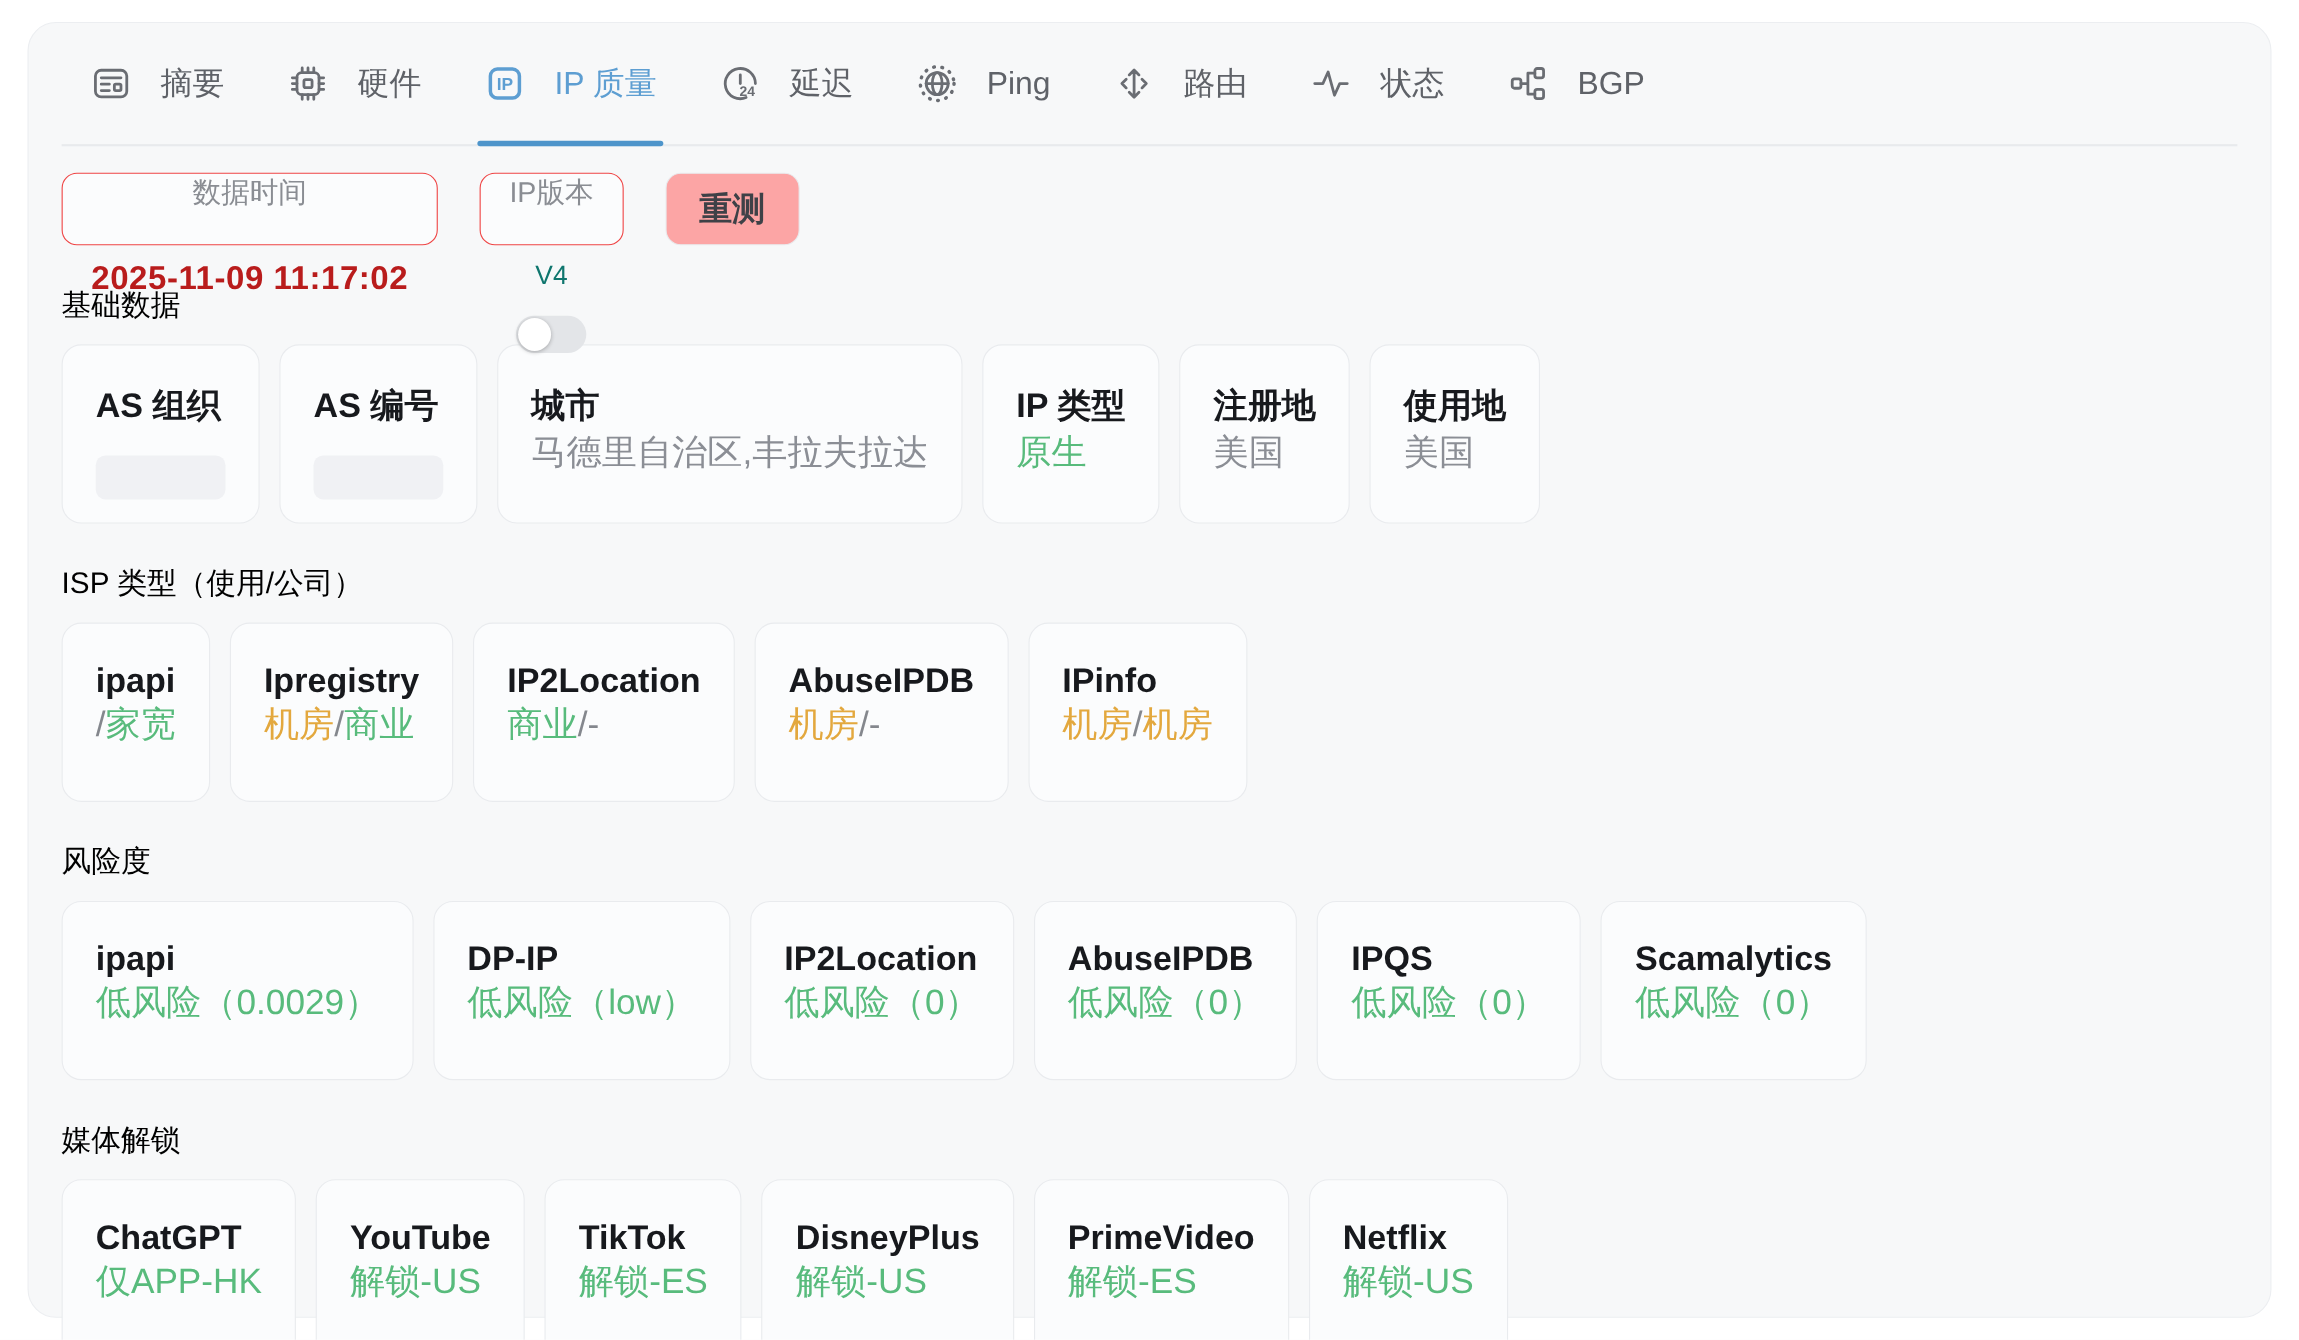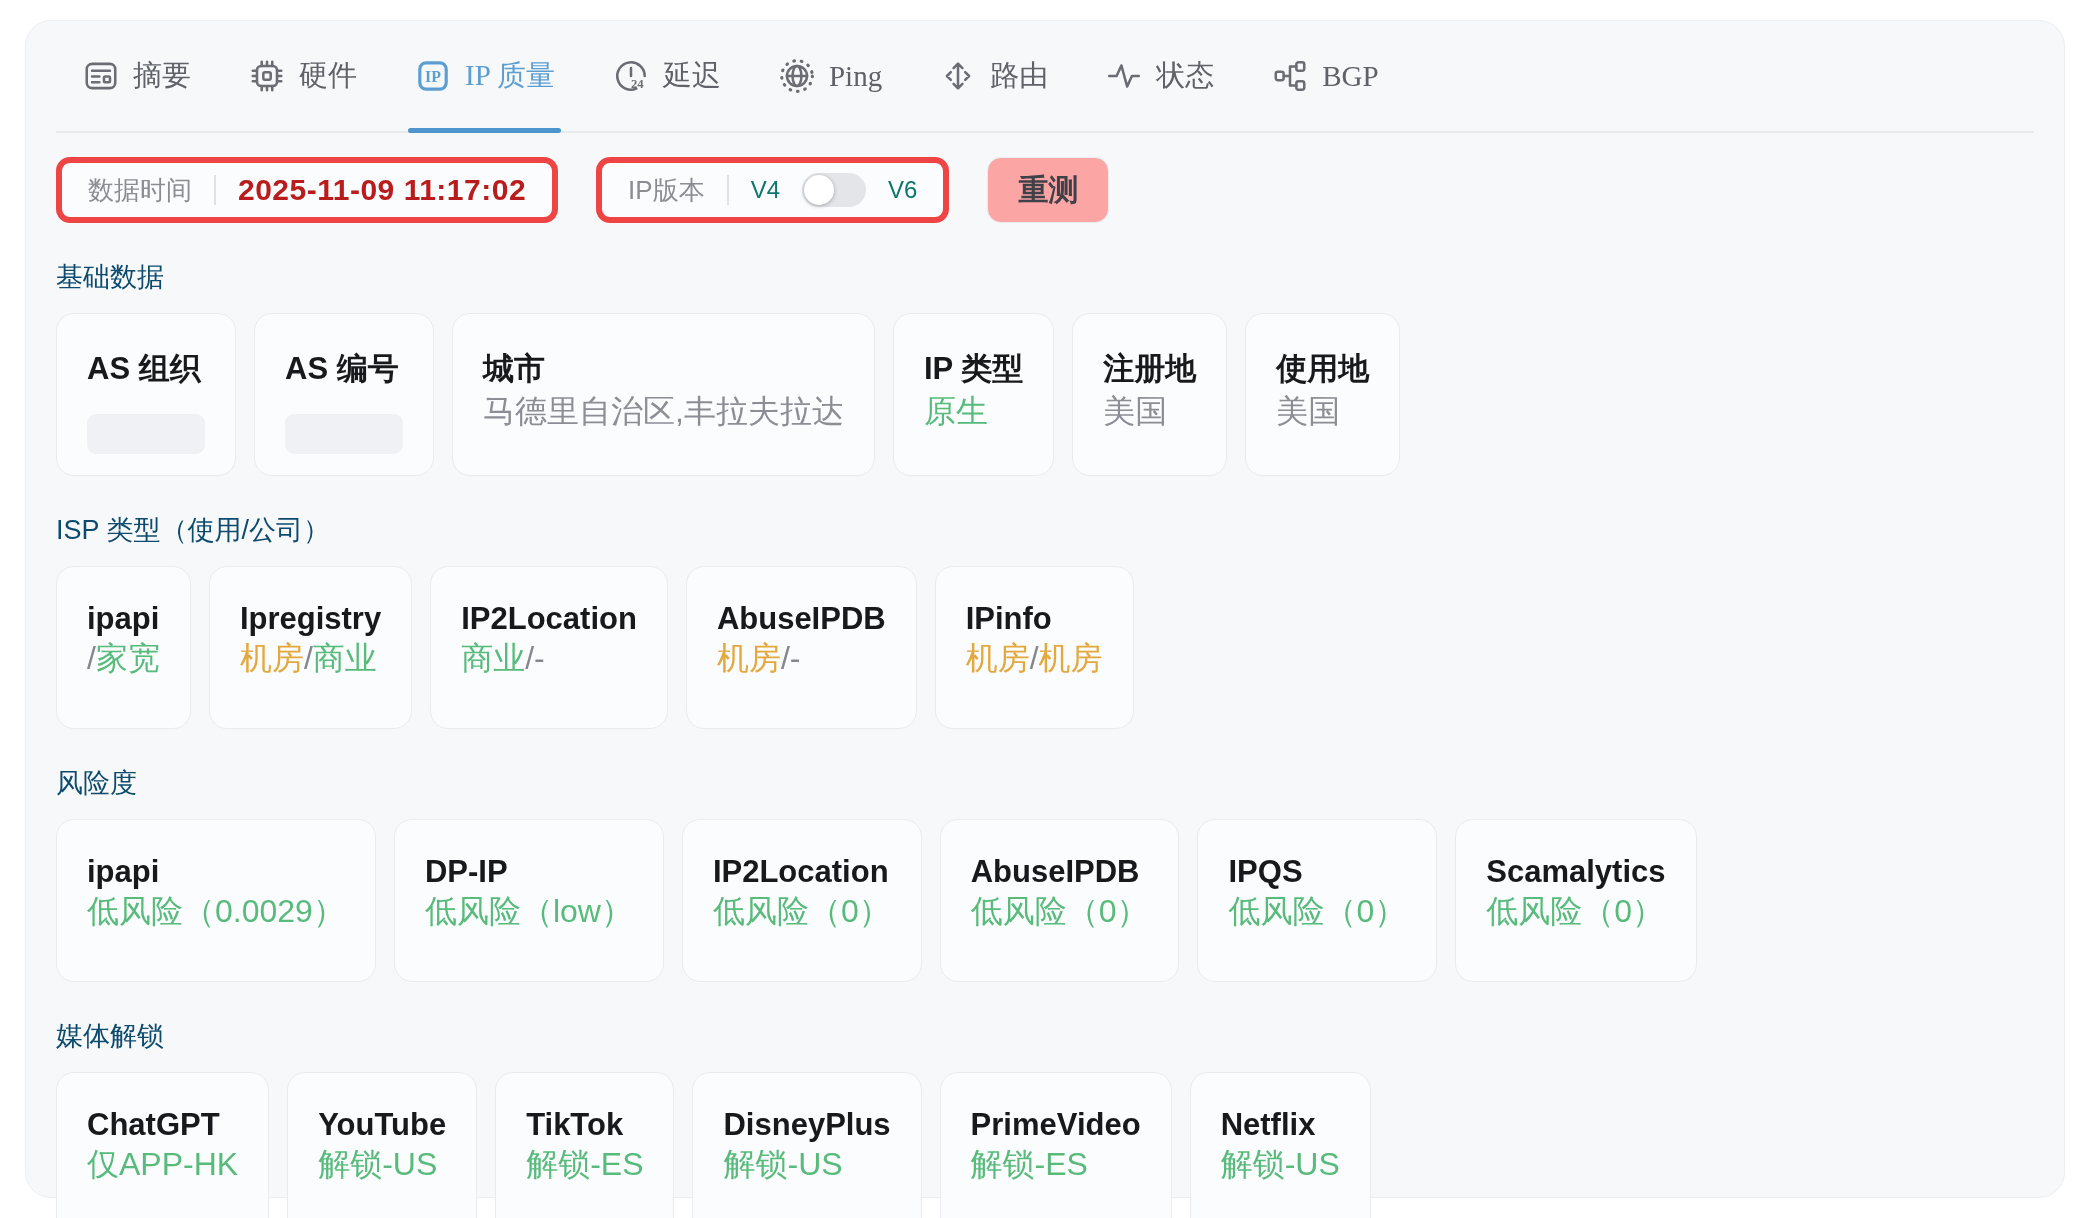--- a/index.html
+++ b/index.html
@@ -24,58 +24,58 @@
   
   .tabbar{
     height:110px;
     display:flex;align-items:center;gap:57px;
     padding:0 26px;
     border-bottom:2px solid #e8eaed;
   }
   .tab{
     position:relative;
     height:100%;
-    display:flex;align-items:center;gap:13px;
+    display:flex;align-items:center;gap:26px;
     font-size:29px;color:#5f6268;
     background:none;border:none;padding:0;cursor:pointer;
-    font-family:Liberation Serif, serif;
+    font-family:Liberation Sans, sans-serif;
   }
   .tab .ticon{width:38px;height:38px;display:flex;align-items:center;justify-content:center;}
   .tab .ticon svg{width:38px;height:38px;stroke:#6a6d73;fill:none;stroke-width:2.4;stroke-linecap:round;stroke-linejoin:round;}
   .tab.active{color:var(--accent,#5d9ed2);justify-content:flex-end;}
   .tab.active .ticon svg{stroke:var(--accent,#5d9ed2);}
   .tab.active::after{
     content:"";position:absolute;left:-6px;right:-6px;bottom:-2px;height:5px;
     background:var(--accent-line,#4e95cb);border-radius:3px;
   }
   
   .controls{margin-top:24px;display:flex;gap:38px;height:66px;align-items:stretch;}
   .ctrl-card{
-    background:#fbfcfd;border:6px solid #ef4444;border-radius:14px;
-    display:flex;align-items:center;gap:22px;padding:0 26px;
+    background:#fbfcfd;border:1px solid #ef4444;border-radius:14px;
+    display:flex;align-items:center;gap:22px;padding:0 26px;flex-direction:column;
   }
   .ctrl-label{color:#8a8d93;font-size:26px;}
   .vdiv{width:2px;height:30px;background:#dfe1e5;}
   .ctrl-value{color:#b91c1c;font-weight:700;font-size:30px;letter-spacing:.5px;}
   .vlabel{font-size:24px;color:#0f766e;}
   .toggle{
     position:relative;width:64px;height:34px;border-radius:17px;
     background:#e3e5e8;border:none;cursor:pointer;flex:0 0 auto;
   }
   .toggle .knob{
     position:absolute;left:2px;top:2px;width:30px;height:30px;border-radius:50%;
     background:#ffffff;box-shadow:0 1px 4px rgba(0,0,0,.28);
   }
   .retest{
     font-family:inherit;font-size:30px;font-weight:700;color:#3e4147;
     background:#fca5a5;border:1px solid #e9ebee;border-radius:14px;
     padding:0 30px;cursor:pointer;
   }
   
-  .section-label{margin:36px 0 18px;font-size:27px;color:#0c4a6e;}
+  .section-label{margin:36px 0 18px;font-size:27px;color:#000000;}
   .card-row{display:flex;gap:18px;}
   .card{
     background:#fbfcfd;border:1px solid #e9ebee;border-radius:18px;
     height:163px;box-sizing:border-box;
     padding:34px 30px 0;
   }
   .card-title{font-size:31px;font-weight:700;color:#17191d;white-space:nowrap;}
   .card-value{font-size:32px;white-space:nowrap;}
   .cv-gray{color:#8b8e95;}
   .cv-green{color:var(--green,#58bb7c);}

